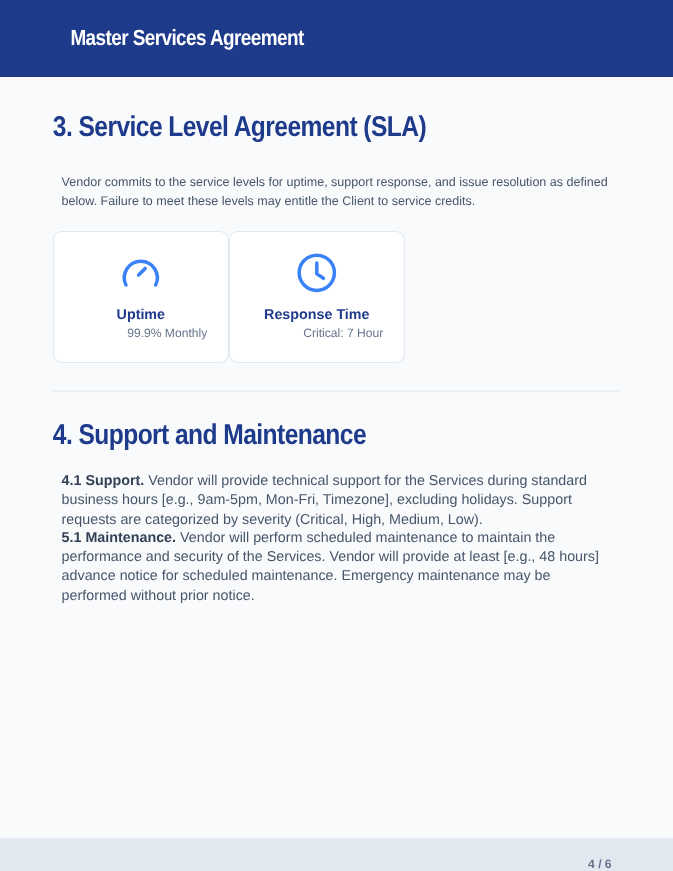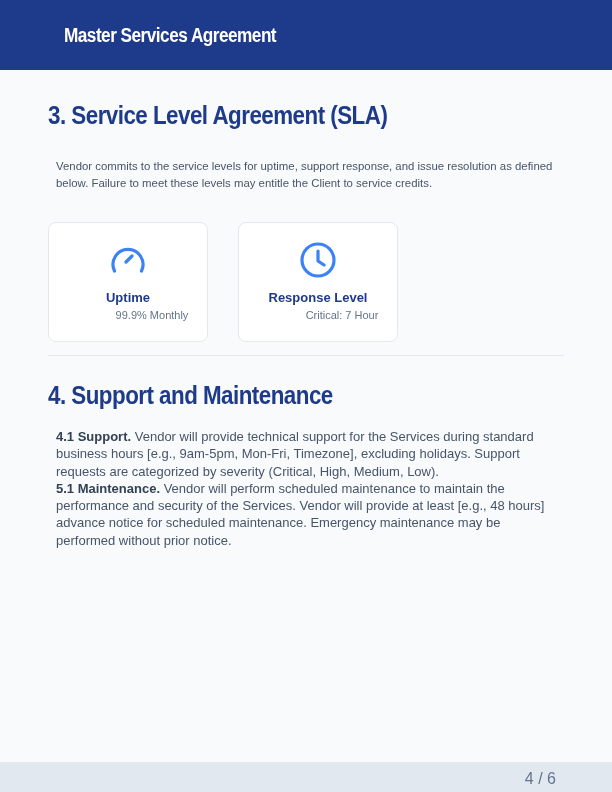--- a/index.html
+++ b/index.html
@@ -39,22 +39,22 @@
       transform: scaleX(0.86);
       transform-origin: left center;
       white-space: nowrap;
     }
     .sec3-title { position: absolute; top: 30px; left: 0; }
     .sec3-intro {
       position: absolute; top: 88px; left: 8px; width: 500px;
       font-size: 11.4px; line-height: 17px; color: #475569;
     }
     .cards {
-      position: absolute; top: 152px; left: 0; width: 516px;
-      display: flex; gap: 30px;
+      position: absolute; top: 140px; left: 0; width: 516px;
+      display: flex; gap: 0;
     }
     .card {
       width: 160px; height: 120px;
       background: #ffffff;
       border: 1px solid #e2e8f0;
       border-radius: 8px;
       display: flex; flex-direction: column; align-items: center;
     }
     .card-icon { margin-top: 17px; width: 40px; height: 40px; display: block; }
     .card-title {
@@ -73,22 +73,22 @@
     .sec4-body {
       position: absolute; top: 358px; left: 8px; width: 500px;
       font-size: 13px; line-height: 17.3px; color: #475569;
     }
     .sec4-body b { color: #334155; }
     .footer {
       position: absolute; left: 0; top: 762px; width: 612px; height: 30px;
       background: #e2e8f0;
     }
     .page-num {
-      position: absolute; right: 56px; top: 8px;
-      font-size: 16px; color: #64748b;
+      position: absolute; right: 56px; top: 18px;
+      font-size: 11px; color: #64748b; font-weight: bold;
     }
   </style>
 </head>
 <body>
 
 <div class="header">
   <div class="header-title">Master Services Agreement</div>
 </div>
 
 <div class="content">
@@ -103,21 +103,21 @@
       </svg>
       <div class="card-title">Uptime</div>
       <div class="card-sub">99.9% Monthly</div>
     </div>
 
     <div class="card">
       <svg class="card-icon" viewBox="0 0 40 40">
         <circle cx="20" cy="20" r="16" fill="none" stroke="#3b82f6" stroke-width="3.2"></circle>
         <polyline points="20,11 20,21 26,25" fill="none" stroke="#3b82f6" stroke-width="3.2" stroke-linecap="round" stroke-linejoin="round"></polyline>
       </svg>
-      <div class="card-title">Response Level</div>
+      <div class="card-title">Response Time</div>
       <div class="card-sub">Critical: 7 Hour</div>
     </div>
 
   </div>
 
   <div class="divider"></div>
 
   <h2 class="section-title sec4-title">4. Support and Maintenance</h2>
   <div class="sec4-body">
     <div><b>4.1 Support.</b><span> Vendor will provide technical support for the Services during standard business hours [e.g., 9am-5pm, Mon-Fri, Timezone], excluding holidays. Support requests are categorized by severity (Critical, High, Medium, Low).</span></div>

